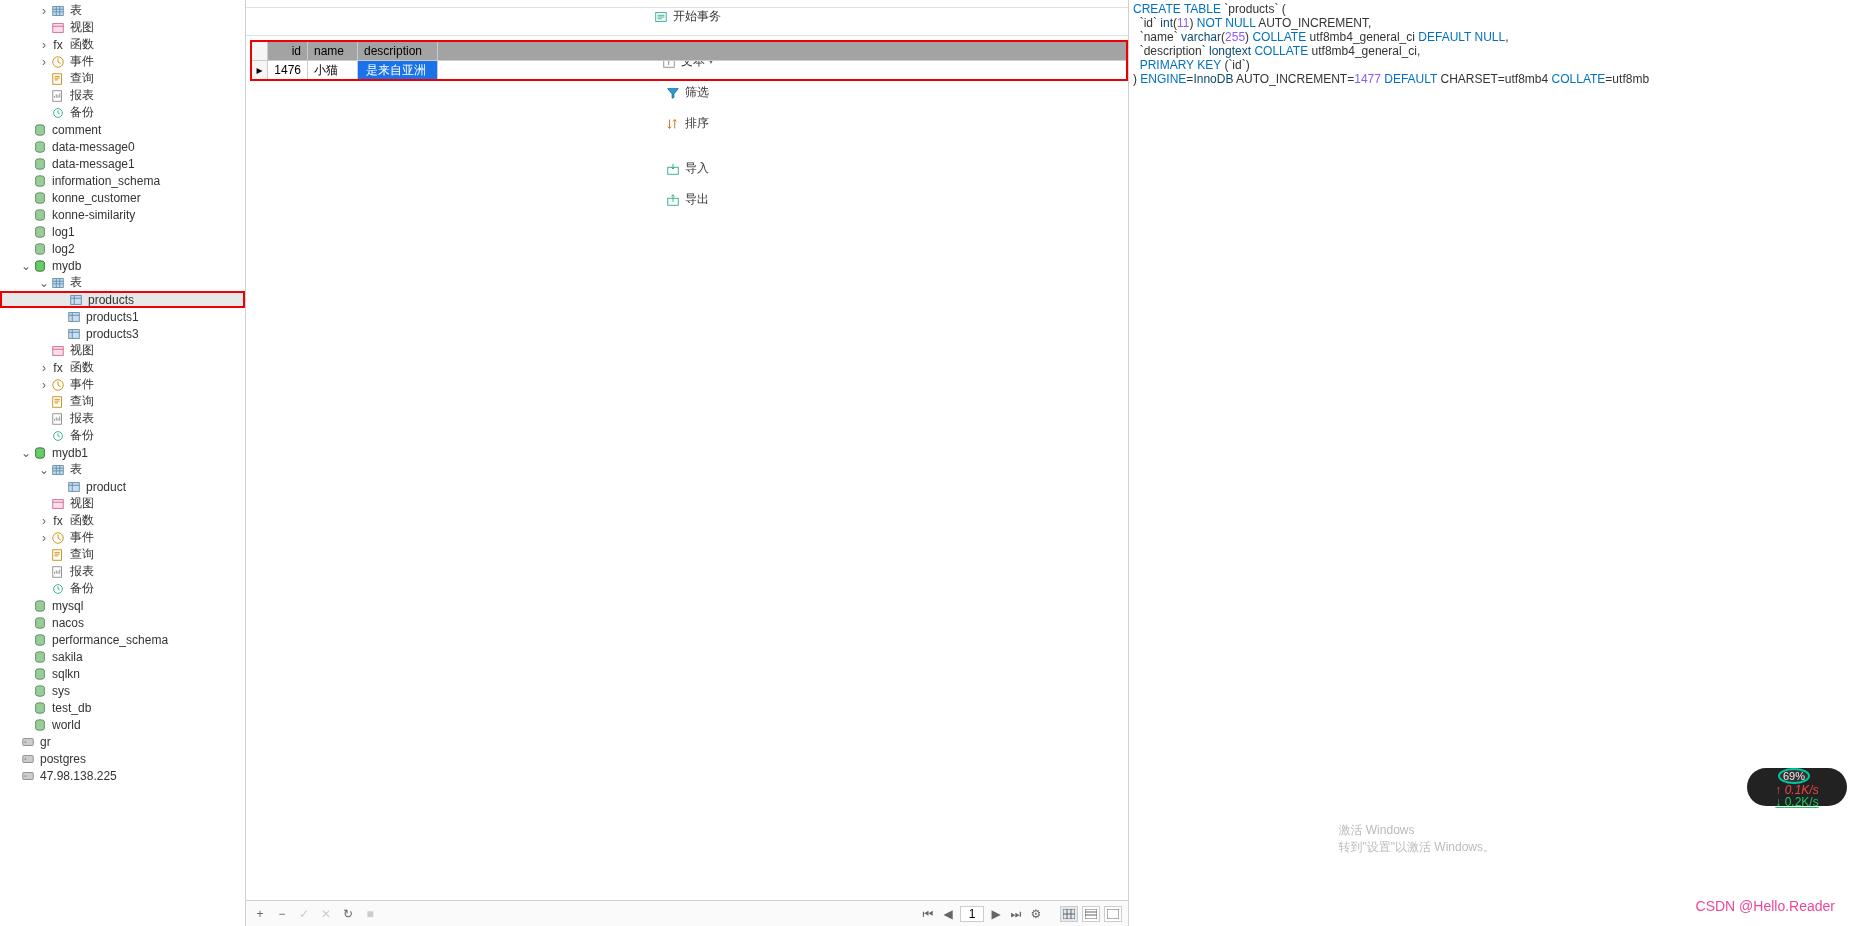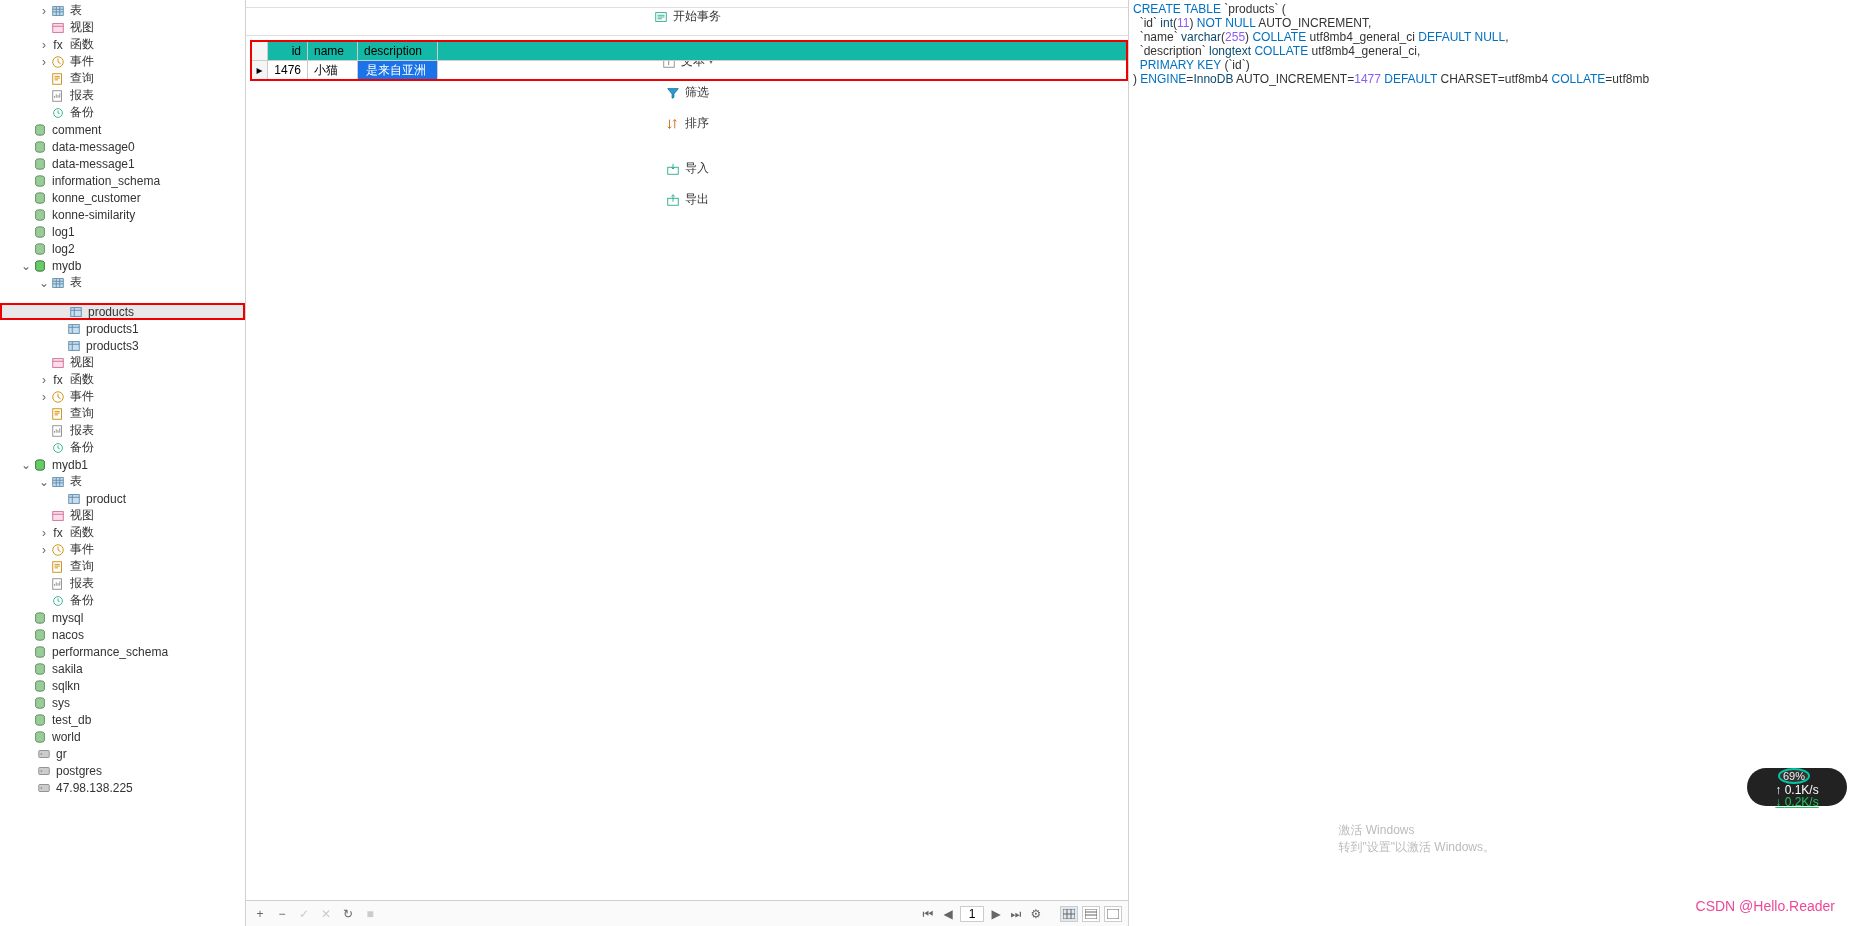--- a/index.html
+++ b/index.html
@@ -3,40 +3,40 @@
 <meta charset="utf-8">
 <style>
 * { margin: 0; padding: 0; box-sizing: border-box; font-family: "Microsoft YaHei", Arial, sans-serif; font-size: 12px; }
 body { display: flex; width: 1855px; height: 926px; background: #fff; overflow: hidden; position: relative; }
 
 
 .sidebar { width: 246px; height: 100%; border-right: 1px solid #d0d0d0; overflow-y: auto; background: #fff; }
 .tree { padding: 2px 0; }
 .tree-item { display: flex; align-items: center; height: 17px; padding-left: 4px; cursor: default; white-space: nowrap; color: #333; }
 .tree-item.selected { background: #e8e8e8; }
-.tree-item.highlighted { border: 2px solid #e00; padding-top: 0; padding-bottom: 0; margin-top: 12px; }
+.tree-item.highlighted { border: 2px solid #e00; padding-top: 0; padding-bottom: 0; }
 .expander { width: 12px; text-align: center; color: #666; display: inline-block; }
 .icon { width: 16px; height: 16px; display: inline-flex; align-items: center; justify-content: center; margin-right: 4px; }
 .icon svg { width: 14px; height: 14px; }
 .label { color: #333; }
-.indent-0 { padding-left: 24px; align-items: center; }
+.indent-0 { padding-left: 8px; align-items: center; }
 .indent-1 { padding-left: 20px; }
 .indent-2 { padding-left: 38px; }
 .indent-3 { padding-left: 54px; }
 
 
 .content { flex: 1; display: flex; flex-direction: column; border-right: 1px solid #d0d0d0; position: relative; }
 .top-gap { height: 8px; border-bottom: 1px solid #e0e0e0; }
 .toolbar { height: 28px; display: flex; align-items: center; gap: 14px; padding: 0 10px; border-bottom: 1px solid #e0e0e0; flex-direction: column; }
 .toolbar-btn { display: flex; align-items: center; gap: 4px; color: #333; cursor: pointer; }
 .toolbar-btn .icon { margin-right: 0; }
 .toolbar-sep { width: 1px; height: 18px; background: #ddd; }
 
 .data-grid { border: 2px solid #e00; display: inline-block; margin: 4px 0 0 4px; }
-.grid-header { display: flex; background: #14b8a6; border-bottom: 1px solid #ccc; }
+.grid-header { display: flex; background: #a3a3a3; border-bottom: 1px solid #ccc; }
 .grid-cell { border-right: 1px solid #ccc; padding: 2px 6px; height: 18px; display: flex; align-items: center; }
 .col-marker { width: 16px; background: #f5f5f5; }
 .col-id { width: 40px; justify-content: flex-end; }
 .col-name { width: 50px; }
 .col-desc { width: 80px; }
 .grid-row { display: flex; }
 .grid-row .col-marker { border-right: 1px solid #ccc; display: flex; align-items: center; justify-content: center; }
 .grid-row .cell-selected { background: #1a73e8; color: #fff; padding-left: 8px; }
 
 
@@ -54,21 +54,21 @@
 .sql-panel .fn { color: #0c4a6e; }
 .sql-panel .num { color: #8b5cf6; }
 
 
 .watermark1 { position: absolute; right: 360px; bottom: 70px; color: #bbb; font-size: 20px; pointer-events: none; }
 .watermark1 .sub { font-size: 12px; display: block; }
 .watermark2 { position: absolute; right: 20px; bottom: 12px; color: #ec4899; font-size: 14px; pointer-events: none; }
 .net-widget { position: absolute; right: 8px; bottom: 120px; width: 100px; height: 38px; background: #222; border-radius: 20px; display: flex; align-items: center; padding: 0 8px; color: #aaa; font-size: 10px; flex-direction: column; }
 .net-circle { width: 32px; height: 32px; border-radius: 50%; border: 2px solid #00c8a0; display: flex; align-items: center; justify-content: center; color: #eee; font-size: 11px; margin-right: 6px; background: #333; }
 .net-stats { display: flex; flex-direction: column; line-height: 12px; }
-.net-up { color: #ffffff; }
+.net-up { color: #ef4444; font-style: italic; }
 .net-down { color: #22c55e; text-decoration: underline; }
 </style>
 </head>
 <body>
 
 <div class="sidebar">
   <div class="tree" id="tree">
       <div class="tree-item indent-2">
         <span class="expander">›</span>
         <span class="icon">

